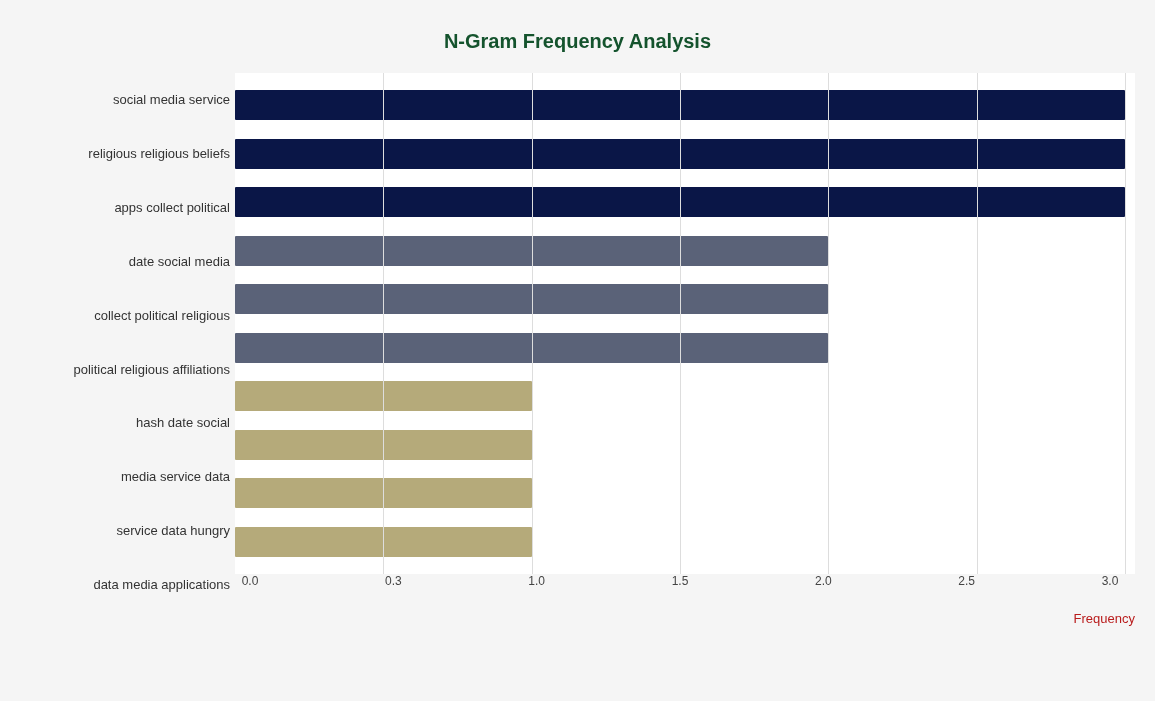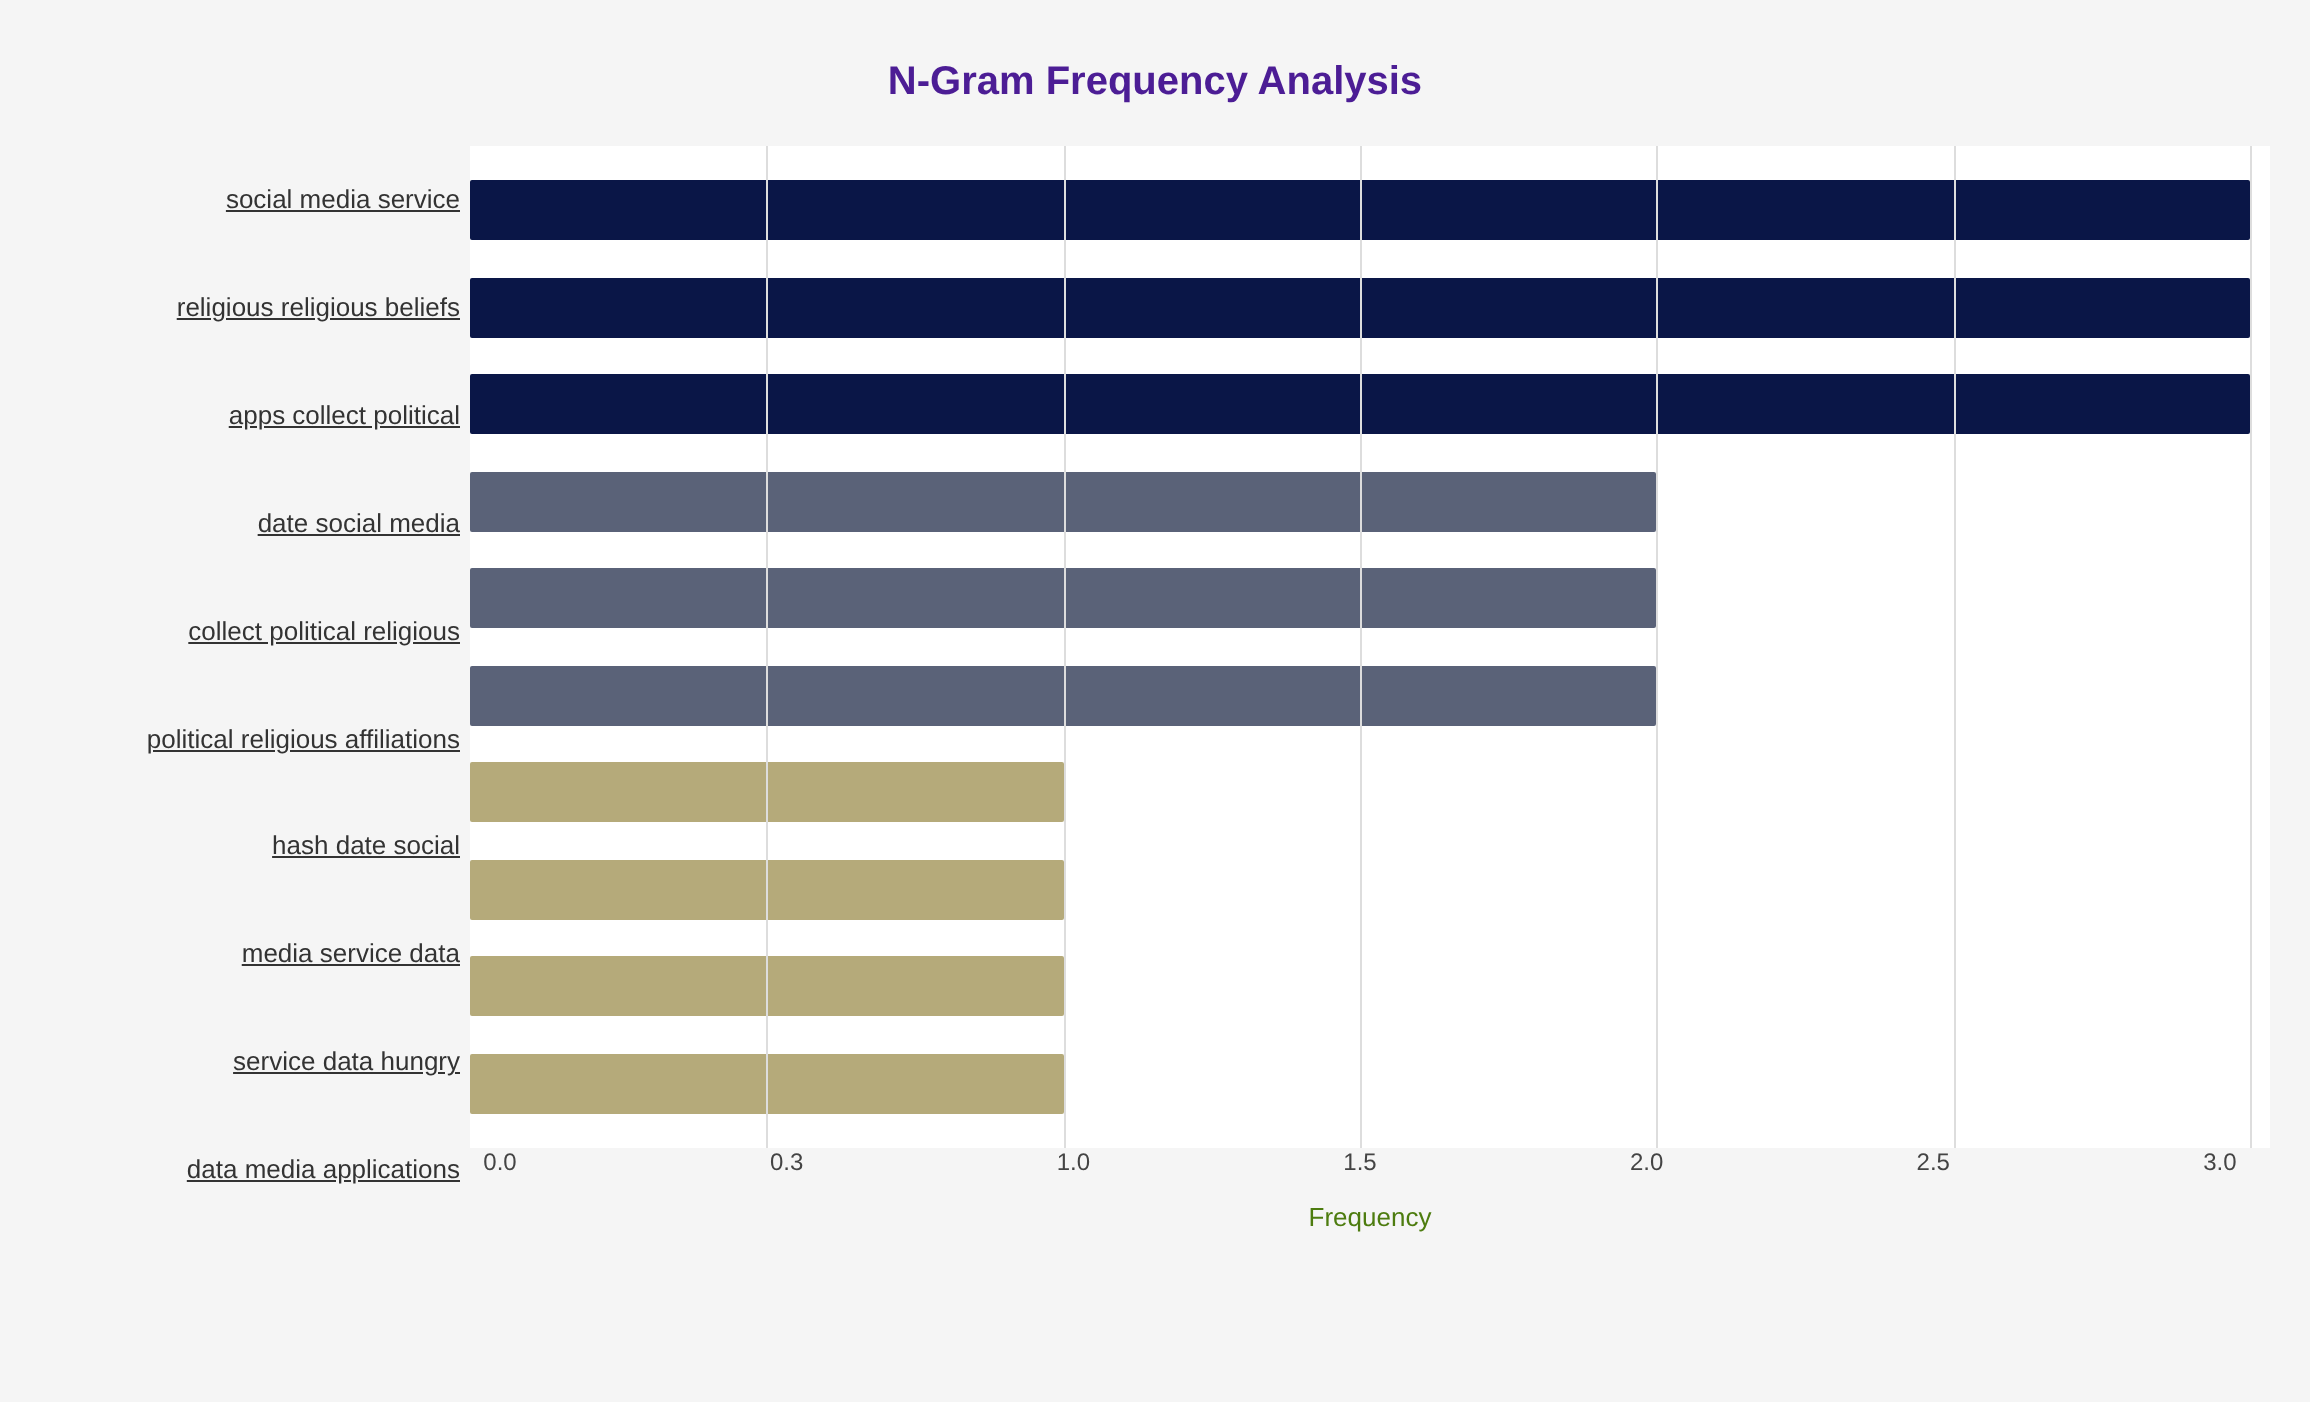--- a/index.html
+++ b/index.html
@@ -16,21 +16,21 @@
       background: #f5f5f5;
       width: 1155px;
       height: 701px;
       padding: 20px 20px 60px 20px;
       position: relative;
     }
     .chart-title {
       text-align: center;
       font-size: 20px;
       font-weight: bold;
-      color: #4c1d95;
+      color: #14532d;
       margin-bottom: 20px;
       padding-top: 10px;
     }
     .chart-area {
       display: flex;
       flex-direction: row;
       width: 100%;
       height: calc(100% - 80px);
     }
     .y-labels {
@@ -41,21 +41,20 @@
       flex-shrink: 0;
       padding-right: 5px;
       padding-bottom: 2px;
     }
     .y-label {
       text-align: right;
       font-size: 13px;
       color: #333;
       line-height: 1.2;
       padding: 2px 0;
-      text-decoration: underline;
     }
     .bars-and-xaxis {
       flex: 1;
       display: flex;
       flex-direction: column;
     }
     .bars-area {
       flex: 1;
       background: white;
       position: relative;
@@ -100,24 +99,24 @@
       font-size: 12px;
       color: #444;
       text-align: center;
       width: 30px;
       margin-left: -15px;
     }
     .x-tick:first-child {
       margin-left: 0;
     }
     .x-axis-label {
-      text-align: center;
+      text-align: right;
       font-size: 13px;
-      color: #4d7c0f;
-      margin-top: 13px;
+      color: #b91c1c;
+      margin-top: 23px;
     }
     .grid-lines {
       position: absolute;
       top: 0;
       left: 0;
       right: 10px;
       bottom: 0;
       pointer-events: none;
     }
     .grid-line {

